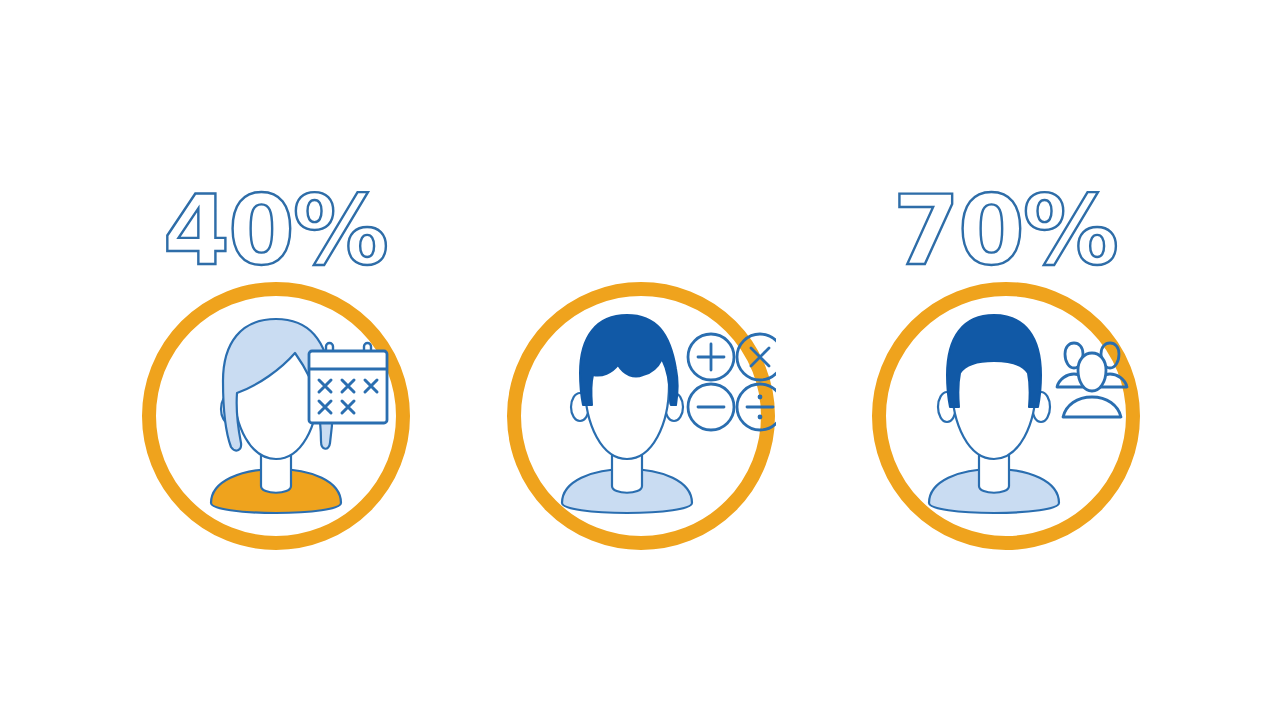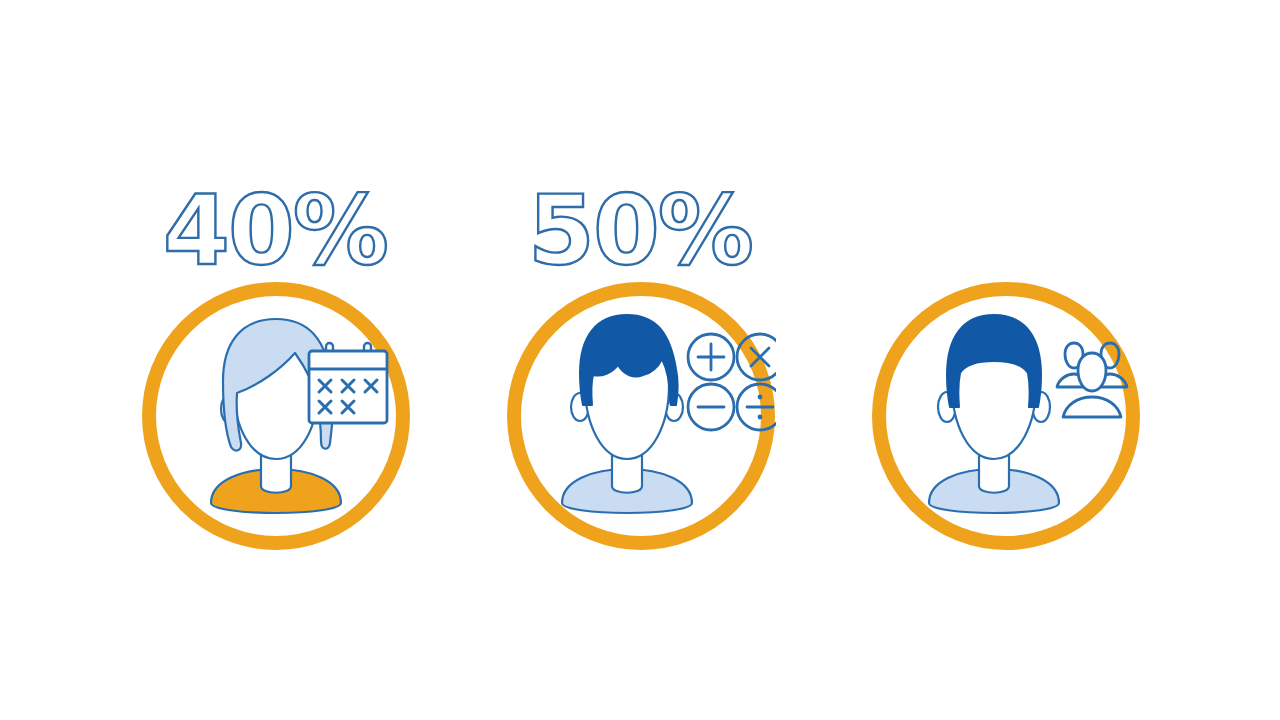--- a/index.html
+++ b/index.html
@@ -134,25 +134,20 @@
             <path d="M178 120 L190 132 M190 120 L178 132"></path>
             <path d="M201 120 L213 132 M213 120 L201 132"></path>
           </g>
         </g>
       </svg>
     </div>
   </div>
 
   <div class="stat-column" id="col-1">
 
-    <div class="pct-wrap">
-      <svg class="pct-svg" width="300" height="110" viewBox="0 0 300 110">
-        <text class="pct-text" x="150" y="86" text-anchor="middle">50%</text>
-      </svg>
-    </div>
 
     <div class="ring-wrap">
       <svg class="ring-svg" width="270" height="270" viewBox="0 0 270 270">
         <circle cx="135" cy="135" r="127" fill="none" stroke="#EFA31D" stroke-width="14"></circle>
       </svg>
 
       <svg class="art-svg" viewBox="0 0 270 270">
         <g>
 
           <path d="M56 222 C56 200 86 188 121 188 C156 188 186 200 186 222 C186 228 156 232 121 232 C86 232 56 228 56 222 Z" fill="#C9DCF2" stroke="#2A6EB0" stroke-width="2.2"></path>
@@ -193,20 +188,25 @@
             <circle cx="254" cy="116" r="2.4" fill="#2A6EB0" stroke="none"></circle>
             <circle cx="254" cy="136" r="2.4" fill="#2A6EB0" stroke="none"></circle>
           </g>
         </g>
       </svg>
     </div>
   </div>
 
   <div class="stat-column" id="col-2">
 
+    <div class="pct-wrap">
+      <svg class="pct-svg" width="300" height="110" viewBox="0 0 300 110">
+        <text class="pct-text" x="150" y="86" text-anchor="middle">70%</text>
+      </svg>
+    </div>
 
     <div class="ring-wrap">
       <svg class="ring-svg" width="270" height="270" viewBox="0 0 270 270">
         <circle cx="135" cy="135" r="127" fill="none" stroke="#EFA31D" stroke-width="14"></circle>
       </svg>
 
       <svg class="art-svg" viewBox="0 0 270 270">
         <g>
 
           <path d="M58 222 C58 200 88 188 123 188 C158 188 188 200 188 222 C188 228 158 232 123 232 C88 232 58 228 58 222 Z" fill="#C9DCF2" stroke="#2A6EB0" stroke-width="2.2"></path>

